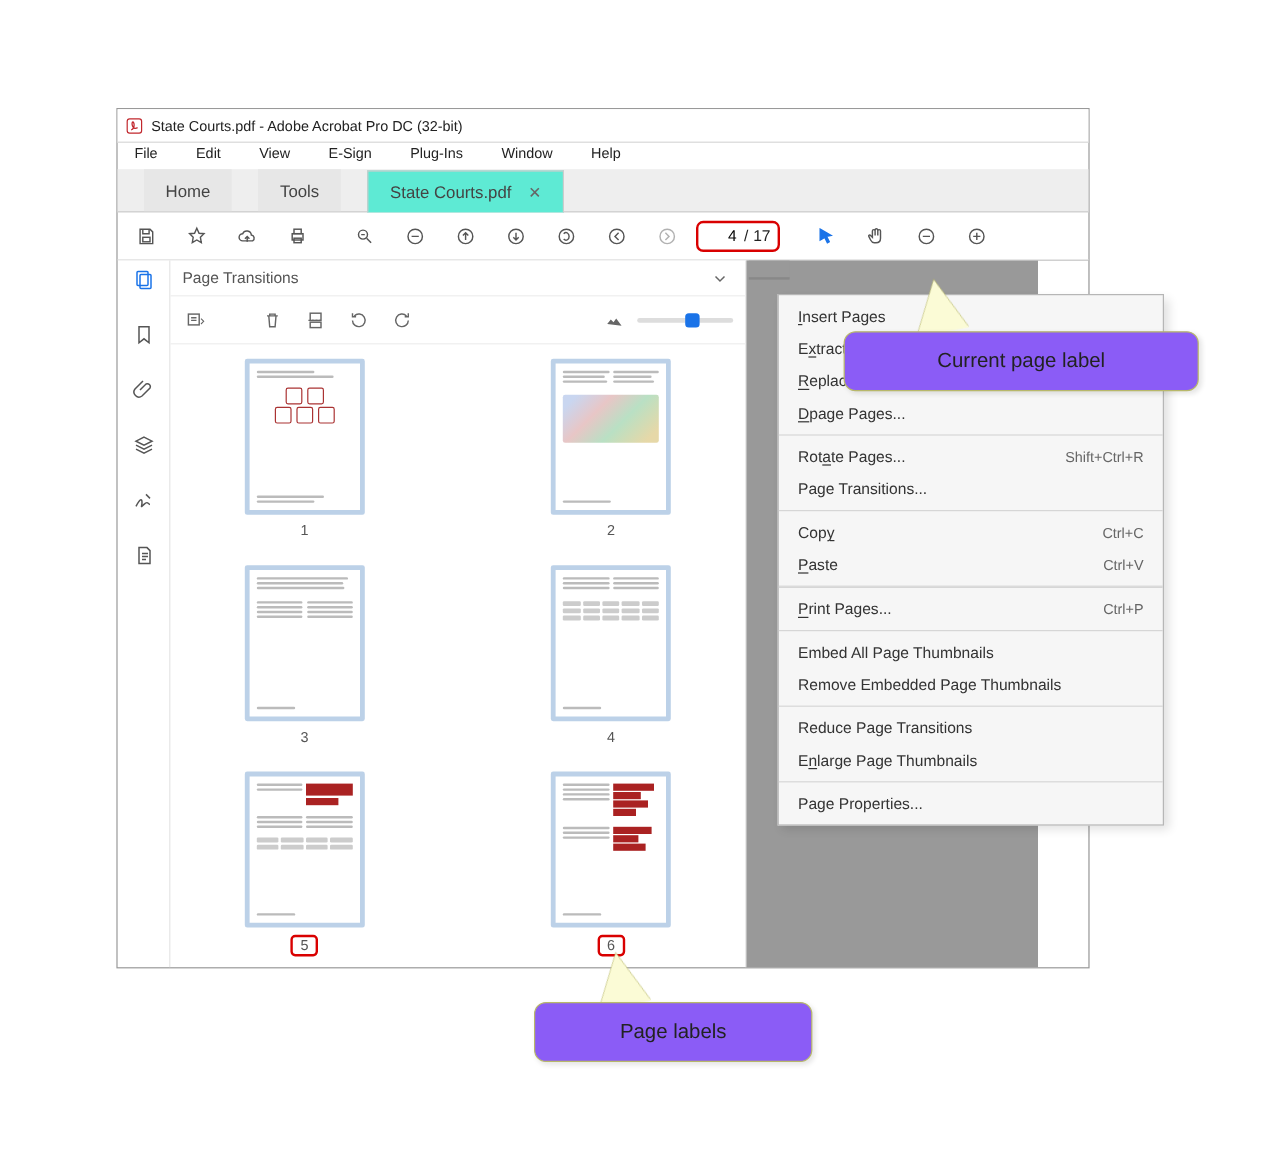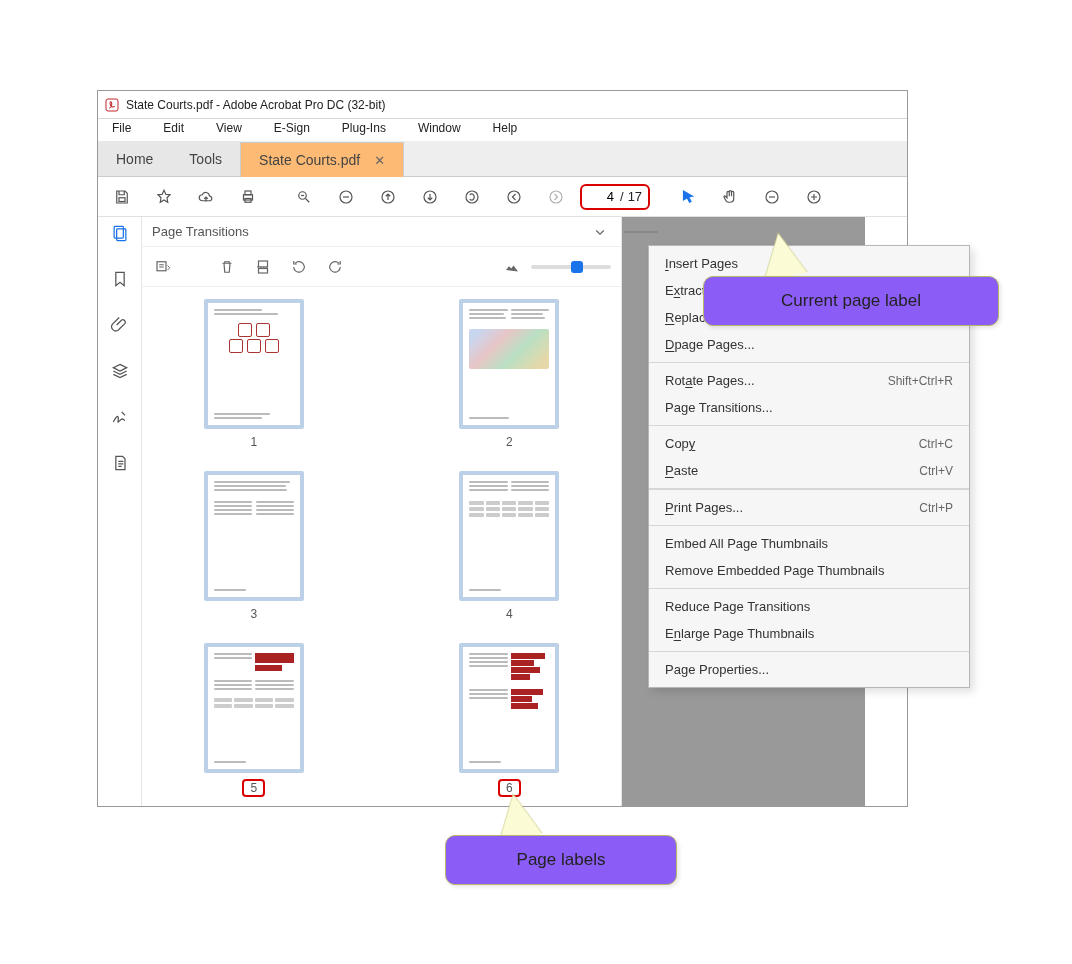--- a/index.html
+++ b/index.html
@@ -16,23 +16,23 @@
   .titlebar { height:28px; border-bottom:1px solid #d7d7d7; background:#fff;
               display:flex; align-items:center; padding:0 6px; font-size:12px; }
   .titlebar .app-icon { width:16px; height:16px; margin-right:6px; display:inline-flex; }
 
   
   .menubar { height:22px; display:flex; align-items:flex-start; padding:0 6px; font-size:12px; gap:16px; }
   .menubar .menu-item { padding:2px 8px; }
 
   
   .tabsbar { height:36px; background:#eee; display:flex; align-items:stretch; border-bottom:1px solid #ccc; }
-  .tab, .home-btn, .tools-btn { display:flex; align-items:center; padding:2px 18px; font-size:14px; color:#444; }
+  .tab, .home-btn, .tools-btn { display:flex; align-items:center; padding:2px 18px; font-size:14px; color:#444;margin-left:22px; }
   .home-btn, .tools-btn { background:#e7e7e7; }
-  .tab { background:#fdba74; border-top:1px solid #ccc; border-right:1px solid #ccc; border-left:1px solid #ccc;
+  .tab { background:#5eead4; border-top:1px solid #ccc; border-right:1px solid #ccc; border-left:1px solid #ccc;
          position:relative; top:1px; height:35px; }
   .tab .close { margin-left:14px; font-size:13px; color:#666; }
 
   
   .toolbar { height:40px; display:flex; align-items:center; padding:0 6px; gap:6px;
              border-bottom:1px solid #e1e1e1; }
   .tbtn { width:36px; height:36px; display:flex; align-items:center; justify-content:center;
           color:#555; }
   .tbtn svg { width:18px; height:18px; stroke:#555; fill:none; stroke-width:1.6; }
   .tbtn.blue svg { stroke:#1a73e8; fill:#1a73e8; }

